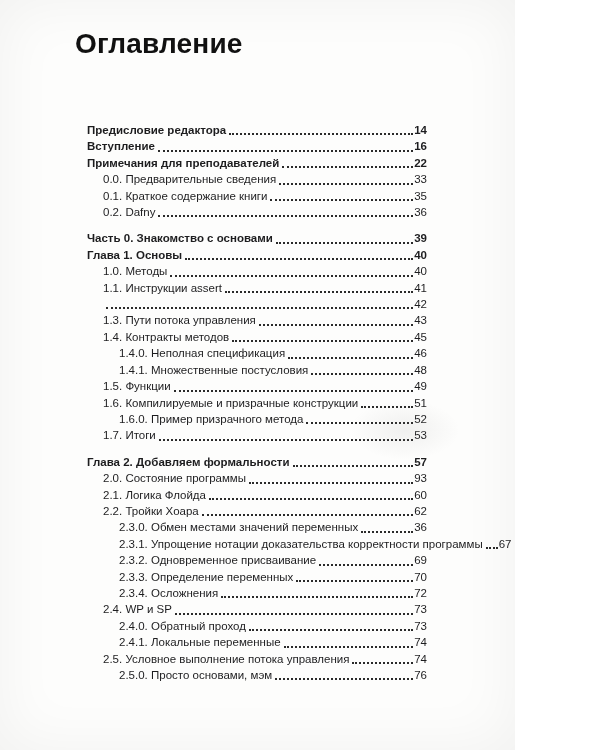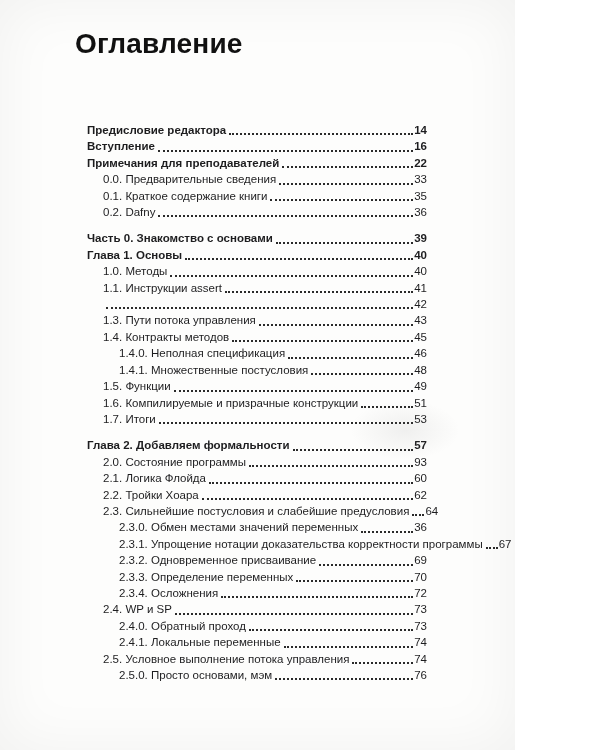--- a/index.html
+++ b/index.html
@@ -149,20 +149,25 @@
       <div class="toc-row level-1">
     <span class="toc-label">1.5. Функции</span>
     <span class="toc-dots"></span>
     <span class="toc-page">49</span>
   </div>
       <div class="toc-row level-1">
     <span class="toc-label">1.6. Компилируемые и призрачные конструкции</span>
     <span class="toc-dots"></span>
     <span class="toc-page">51</span>
   </div>
+      <div class="toc-row level-2">
+    <span class="toc-label">1.6.0. Пример призрачного метода</span>
+    <span class="toc-dots"></span>
+    <span class="toc-page">52</span>
+  </div>
       <div class="toc-row level-1">
     <span class="toc-label">1.7. Итоги</span>
     <span class="toc-dots"></span>
     <span class="toc-page">53</span>
   </div>
       <div class="toc-row level-0 bold gap">
     <span class="toc-label">Глава 2. Добавляем формальности</span>
     <span class="toc-dots"></span>
     <span class="toc-page">57</span>
   </div>
@@ -173,25 +178,20 @@
   </div>
       <div class="toc-row level-1">
     <span class="toc-label">2.1. Логика Флойда</span>
     <span class="toc-dots"></span>
     <span class="toc-page">60</span>
   </div>
       <div class="toc-row level-1">
     <span class="toc-label">2.2. Тройки Хоара</span>
     <span class="toc-dots"></span>
     <span class="toc-page">62</span>
-  </div>
-      <div class="toc-row level-1">
-    <span class="toc-label">2.3. Сильнейшие постусловия и слабейшие предусловия</span>
-    <span class="toc-dots"></span>
-    <span class="toc-page">64</span>
   </div>
       <div class="toc-row level-2">
     <span class="toc-label">2.3.0. Обмен местами значений переменных</span>
     <span class="toc-dots"></span>
     <span class="toc-page">36</span>
   </div>
       <div class="toc-row level-2">
     <span class="toc-label">2.3.1. Упрощение нотации доказательства корректности программы</span>
     <span class="toc-dots"></span>
     <span class="toc-page">67</span>

